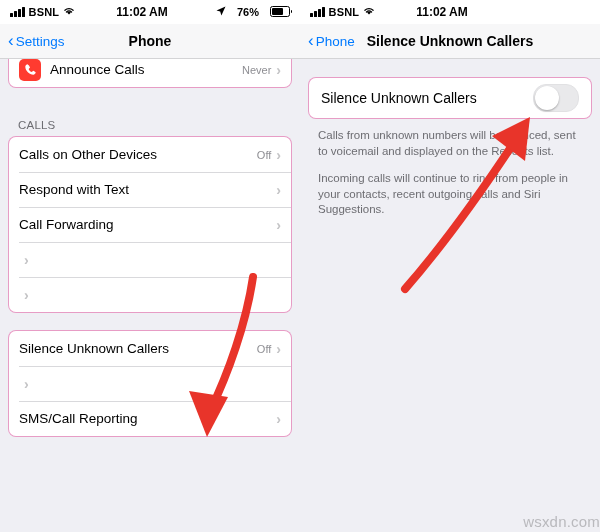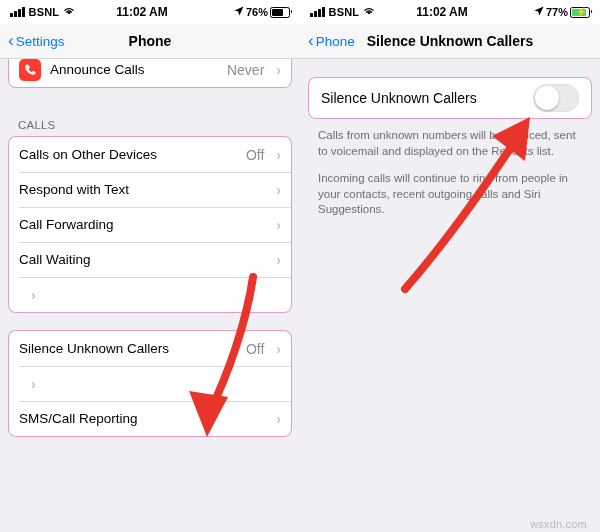--- a/index.html
+++ b/index.html
@@ -51,22 +51,22 @@
   .sb-center {
     position: absolute;
     left: 0; right: 16px;
     text-align: center;
     font-size: 12px;
     font-weight: bold;
     pointer-events: none;
   }
   .sb-right {
     display: flex;
-    align-items: center;
-    gap: 2px;
+    align-items: flex-start;
+    gap: 11px;
     justify-content: flex-end;
     flex: 1;
     z-index: 2;
   }
   .bars {
     display: inline-flex;
     align-items: flex-end;
     gap: 1.5px;
     height: 10px;
   }
@@ -182,22 +182,22 @@
     position: absolute;
     left: 10px;
     right: 0;
     top: 0;
     height: 1px;
     background: #d9d9dc;
   }
   .row .label { flex: 1; }
   .row .value {
     color: #8e8e93;
-    font-size: 14px;
-    margin-right: 12px;
+    font-size: 11px;
+    margin-right: 5px;
   }
   .chev {
     color: #c4c4c6;
     font-size: 14px;
     font-weight: 600;
     line-height: 1;
   }
   .icon-badge {
     width: 22px;
     height: 22px;
@@ -262,23 +262,23 @@
   .footnote + .footnote { padding-top: 11px; }
 
   
   .arrow-svg {
     position: absolute;
     pointer-events: none;
     overflow: visible;
   }
   .watermark {
     position: absolute;
-    right: 13px;
+    right: 0;
     bottom: 2px;
-    font-size: 11px;
+    font-size: 15px;
     color: #b9b9bd;
     letter-spacing: 0.2px;
   }
 </style>
 </head>
 <body>
 
 <div class="screens">
 
   <div class="screen left">
@@ -352,21 +352,20 @@
           <span class="label">Respond with Text</span>
           <span class="value"></span>
           <span class="chev">›</span>
         </div>
         <div class="row">
           <span class="label">Call Forwarding</span>
           <span class="value"></span>
           <span class="chev">›</span>
         </div>
         <div class="row">
-          <span class="label">Call Waiting</span>
           <span class="value"></span>
           <span class="chev">›</span>
         </div>
         <div class="row">
           <span class="value"></span>
           <span class="chev">›</span>
         </div>
       </div>
 
       <div class="gap"></div>
@@ -409,32 +408,20 @@
         <span class="carrier">BSNL</span>
         <span class="wifi-ic">
           <svg width="12" height="10" viewBox="0 0 12 10">
               <path d="M6 8.6 L4.1 6.4 a3 3 0 0 1 3.8 0 Z" fill="#000"></path>
               <path d="M1.9 4.3 a6 6 0 0 1 8.2 0" stroke="#000" stroke-width="1.2" fill="none" stroke-linecap="round"></path>
               <path d="M3.4 6.0 a4 4 0 0 1 5.2 0" stroke="#000" stroke-width="1.2" fill="none" stroke-linecap="round"></path>
             </svg>
         </span>
       </div>
       <div class="sb-center">11:02 AM</div>
-      <div class="sb-right">
-        <span class="loc-ic">
-          <svg width="10" height="10" viewBox="0 0 10 10">
-              <path d="M9.5 0.5 L0.5 4.4 L4.2 5.6 L5.4 9.4 Z" fill="#000"></path>
-            </svg>
-        </span>
-        <span class="batt-pct">77%</span>
-        <span class="batt green">
-          <span class="fill" style="width:14px"></span>
-          <span class="bolt">⚡</span>
-        </span>
-      </div>
     </div>
 
     <div class="navbar">
       <div class="nav-back">
         <span class="chev-left">‹</span>
         <span>Phone</span>
       </div>
       <div class="nav-title">Silence Unknown Callers</div>
     </div>
 

